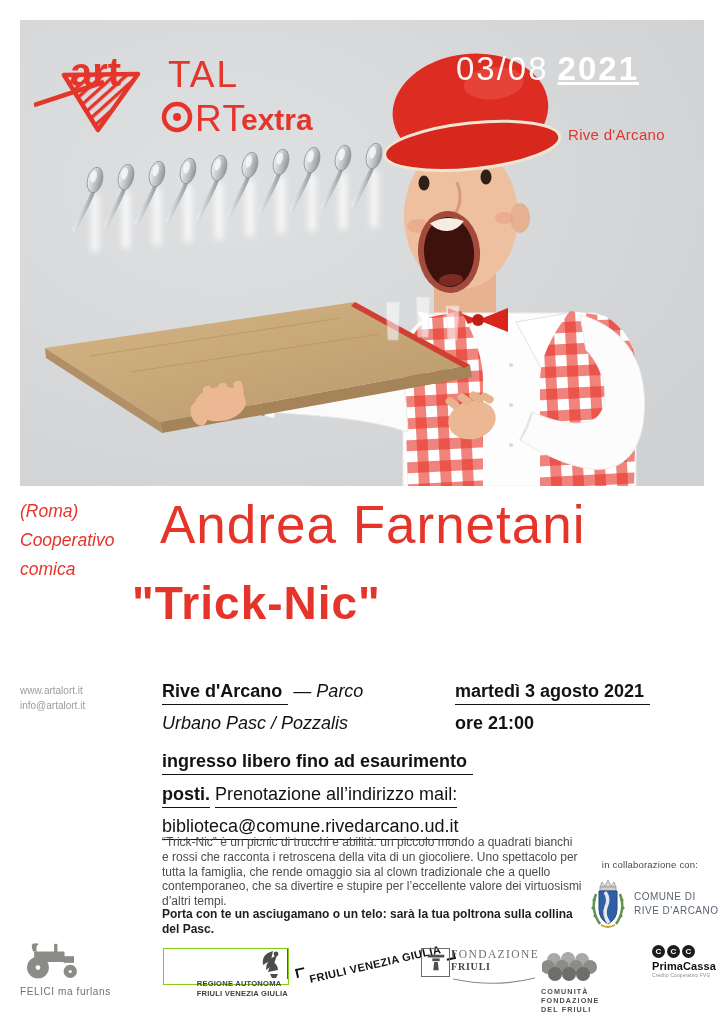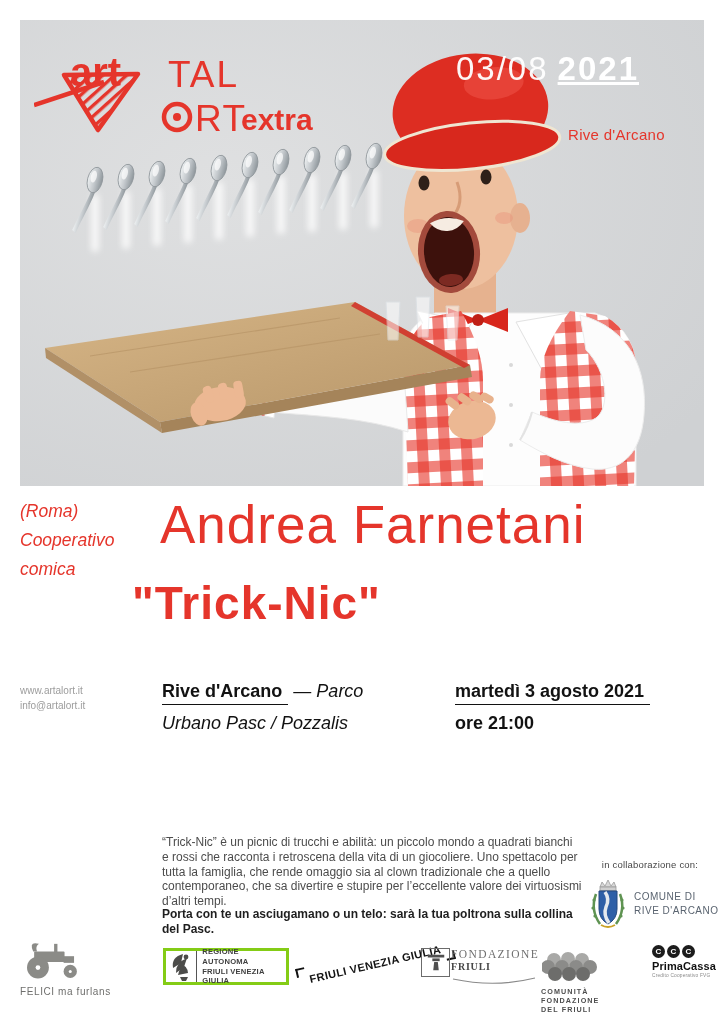--- a/index.html
+++ b/index.html
@@ -39,22 +39,22 @@
 
   
   .collab{position:absolute;left:576px;top:811px;width:148px;margin-top:48px;}
   .collab-label{font-size:9.5px;color:#474747;text-align:center;letter-spacing:.2px;}
   .collab-row{display:flex;align-items:center;gap:6px;margin-top:8px;padding-left:12px;}
   .collab-name{font-size:10px;color:#5a6470;line-height:14px;letter-spacing:.5px;white-space:nowrap;}
 
   
   .felici{position:absolute;left:20px;top:941px;width:110px;}
   .felici .lbl{font-size:10px;color:#6f6f6d;letter-spacing:.6px;margin-top:3px;white-space:nowrap;}
-  .regione{position:absolute;left:163px;top:948px;width:126px;height:37px;border:3px solid #84cc16;
-           display:flex;align-items:center;background:#fff;box-sizing:border-box;}
+  .regione{position:absolute;left:163px;top:948px;width:126px;height:37px;border:1px solid #84cc16;
+           display:flex;align-items:flex-end;background:#fff;box-sizing:border-box;flex-direction:column;}
   .reg-eagle{width:33px;height:100%;border-right:1px solid #555;display:flex;align-items:center;justify-content:center;}
   .reg-text{font-size:7.6px;font-weight:700;color:#3f3f3f;line-height:9.6px;padding-left:5px;letter-spacing:.2px;}
   .fvg{position:absolute;left:308px;top:958px;transform:rotate(-13deg);font-size:11px;font-weight:800;
        color:#121212;letter-spacing:.4px;white-space:nowrap;}
   .fvg::before{content:"";position:absolute;left:-12px;top:-7px;width:7px;height:7px;
        border-left:2.5px solid #121212;border-top:2.5px solid #121212;}
   .fvg::after{content:"";position:absolute;right:-12px;bottom:-7px;width:7px;height:7px;
        border-right:2.5px solid #121212;border-bottom:2.5px solid #121212;}
   .fondazione{position:absolute;left:421px;top:948px;display:flex;gap:1px;align-items:flex-start;}
   .fon-box{width:27px;height:27px;border:1.6px solid #6b6b6b;display:flex;align-items:center;justify-content:center;}
@@ -277,20 +277,28 @@
       <span>—</span>
       <span class="i">Parco</span>
     </div>
     <div class="i">Urbano Pasc / Pozzalis</div>
   </div>
   <div class="schedule">
     <div><span class="ul ulpad">martedì 3 agosto 2021</span></div>
     <div>ore 21:00</div>
   </div>
 
+  <div class="entry">
+    <div class="line"><span class="b ul ulpad">ingresso libero fino ad esaurimento</span></div>
+    <div class="line">
+      <span class="b ul">posti.</span>
+      <span class="ul">Prenotazione all’indirizzo mail:</span>
+    </div>
+    <div class="line"><span class="ul">biblioteca@comune.rivedarcano.ud.it</span></div>
+  </div>
 
   <div class="desc">“Trick-Nic” è un picnic di trucchi e abilità: un piccolo mondo a quadrati bianchi e rossi che racconta i retroscena della vita di un giocoliere. Uno spettacolo per tutta la famiglia, che rende omaggio sia al clown tradizionale che a quello contemporaneo, che sa divertire e stupire per l’eccellente valore dei virtuosismi d’altri tempi.</div>
   <div class="note">
     <div>Porta con te un asciugamano o un telo: sarà la tua poltrona sulla collina</div>
     <div>del Pasc.</div>
   </div>
 
   <div class="collab">
     <div class="collab-label">in collaborazione con:</div>
     <div class="collab-row">

